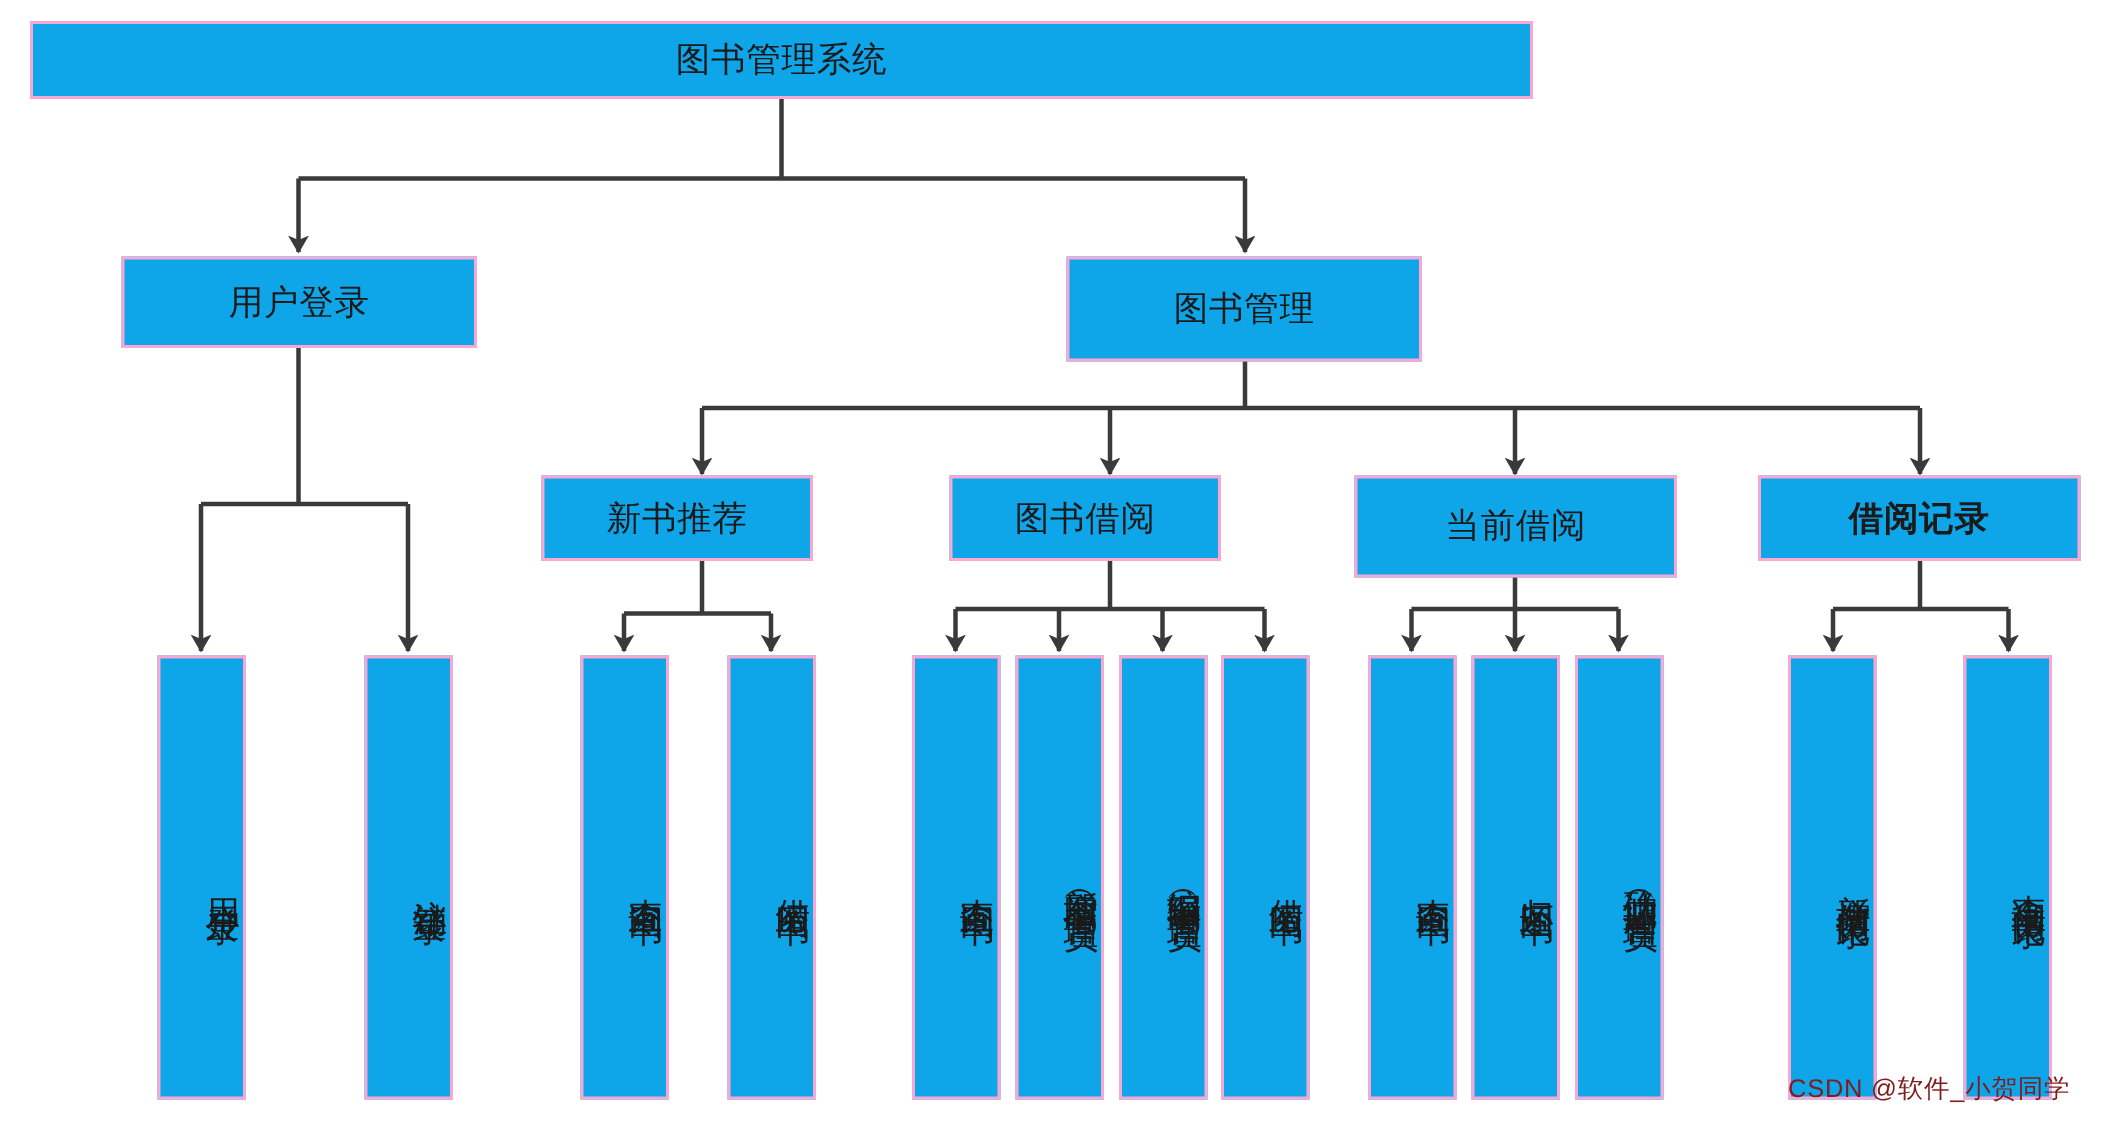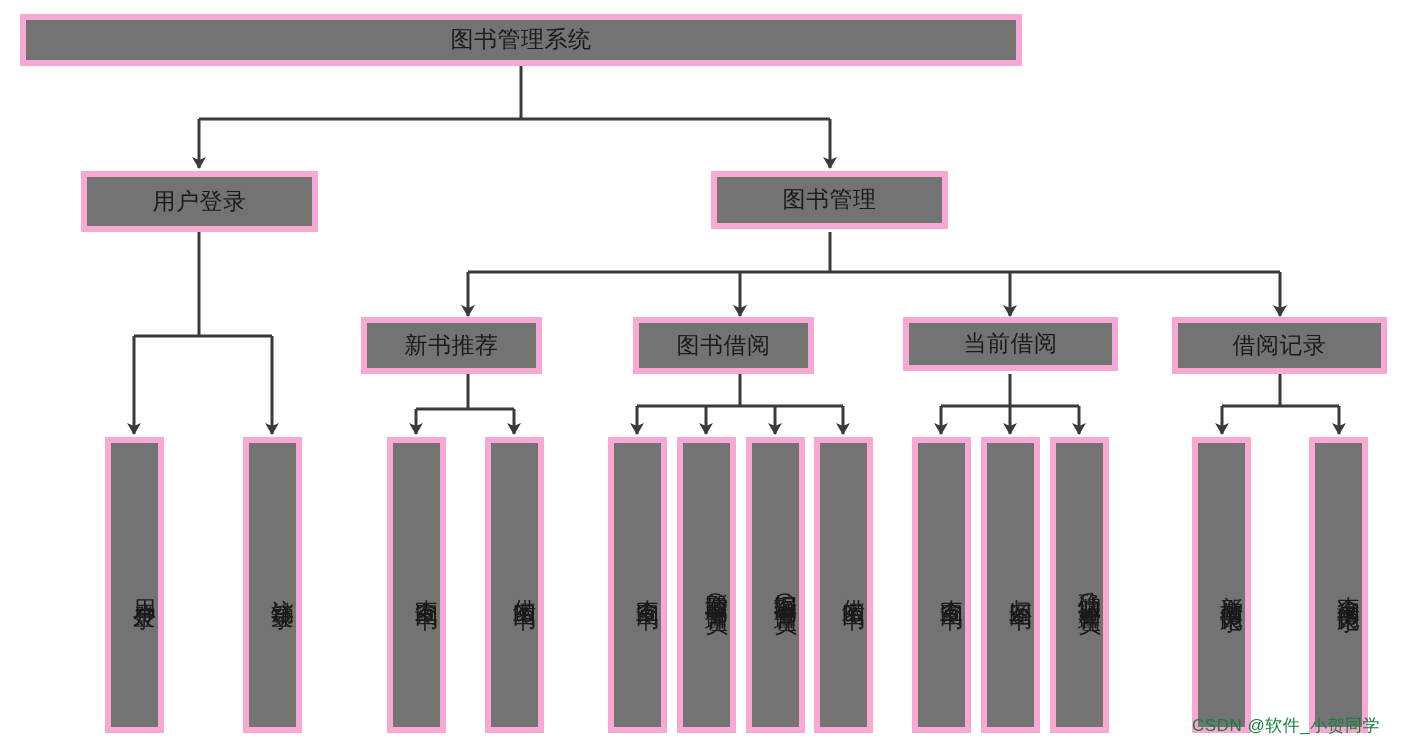--- a/index.html
+++ b/index.html
@@ -21,22 +21,22 @@
     position: absolute;
     left: 0;
     top: 0;
     width: 1405px;
     height: 747px;
     pointer-events: none;
   }
   .node {
     position: absolute;
     box-sizing: border-box;
-    border: 6px solid #f9a8d4;
-    background: #737373;
+    border: 2px solid #f9a8d4;
+    background: #0ea5e9;
     display: flex;
     align-items: center;
     justify-content: center;
     color: #1a1a1a;
     line-height: 1.18;
   }
   .node.horiz {
     font-size: 23px;
     letter-spacing: 0.5px;
   }
@@ -50,21 +50,21 @@
     letter-spacing: 3px;
   }
   .node.vert > span {
     display: block;
     writing-mode: vertical-rl;
     text-orientation: upright;
   }
   .watermark {
     position: absolute;
     font-size: 17px;
-    color: #15803d;
+    color: #7f1d1d;
     white-space: nowrap;
     letter-spacing: 0.5px;
   }
 </style>
 </head>
 <body>
 
 <div id="canvas">
 
   <svg id="wires" viewBox="0 0 1405 747" xmlns="http://www.w3.org/2000/svg">
@@ -120,34 +120,34 @@
     </g>
   </svg>
 
   <div class="node horiz" style="left:20px; top:14px; width:1002px; height:52px;">
     <span>图书管理系统</span>
   </div>
 
   <div class="node horiz" style="left:81px; top:171px; width:237px; height:61px;">
     <span>用户登录</span>
   </div>
-  <div class="node horiz" style="left:711px; top:171px; width:237px; height:58px;">
+  <div class="node horiz" style="left:711px; top:171px; width:237px; height:70px;">
     <span>图书管理</span>
   </div>
 
   <div class="node horiz" style="left:361px; top:317px; width:181px; height:57px;">
     <span>新书推荐</span>
   </div>
   <div class="node horiz" style="left:633px; top:317px; width:181px; height:57px;">
     <span>图书借阅</span>
   </div>
-  <div class="node horiz" style="left:903px; top:317px; width:215px; height:54px;">
+  <div class="node horiz" style="left:903px; top:317px; width:215px; height:68px;">
     <span>当前借阅</span>
   </div>
-  <div class="node horiz" style="left:1172px; top:317px; width:215px; height:57px;">
+  <div class="node horiz" style="left:1172px; top:317px; width:215px; height:57px;font-weight:bold;">
     <span>借阅记录</span>
   </div>
 
   <div class="node vert" style="left:105px; top:437px; width:59px; height:296px;">
     <span>用户登录</span>
   </div>
   <div class="node vert" style="left:243px; top:437px; width:59px; height:296px;">
     <span>注销登录</span>
   </div>
 

